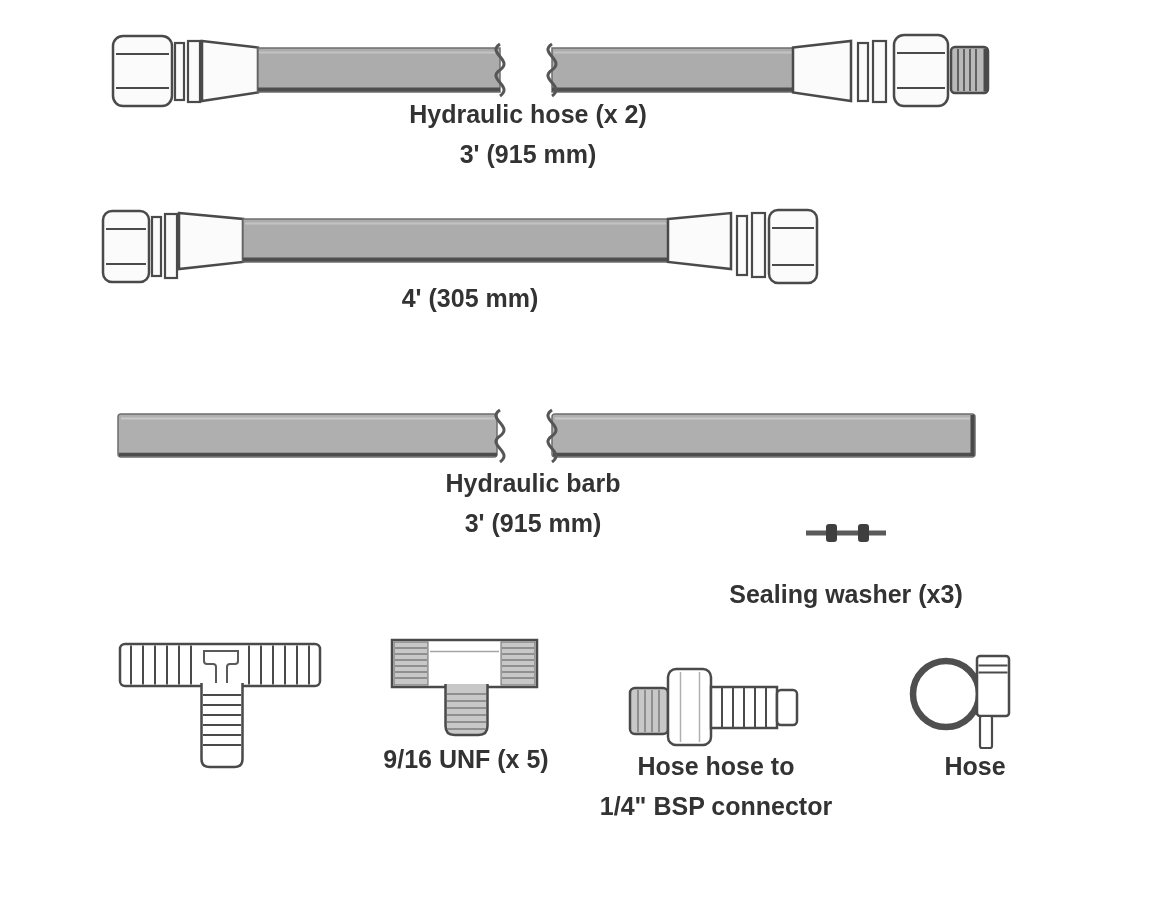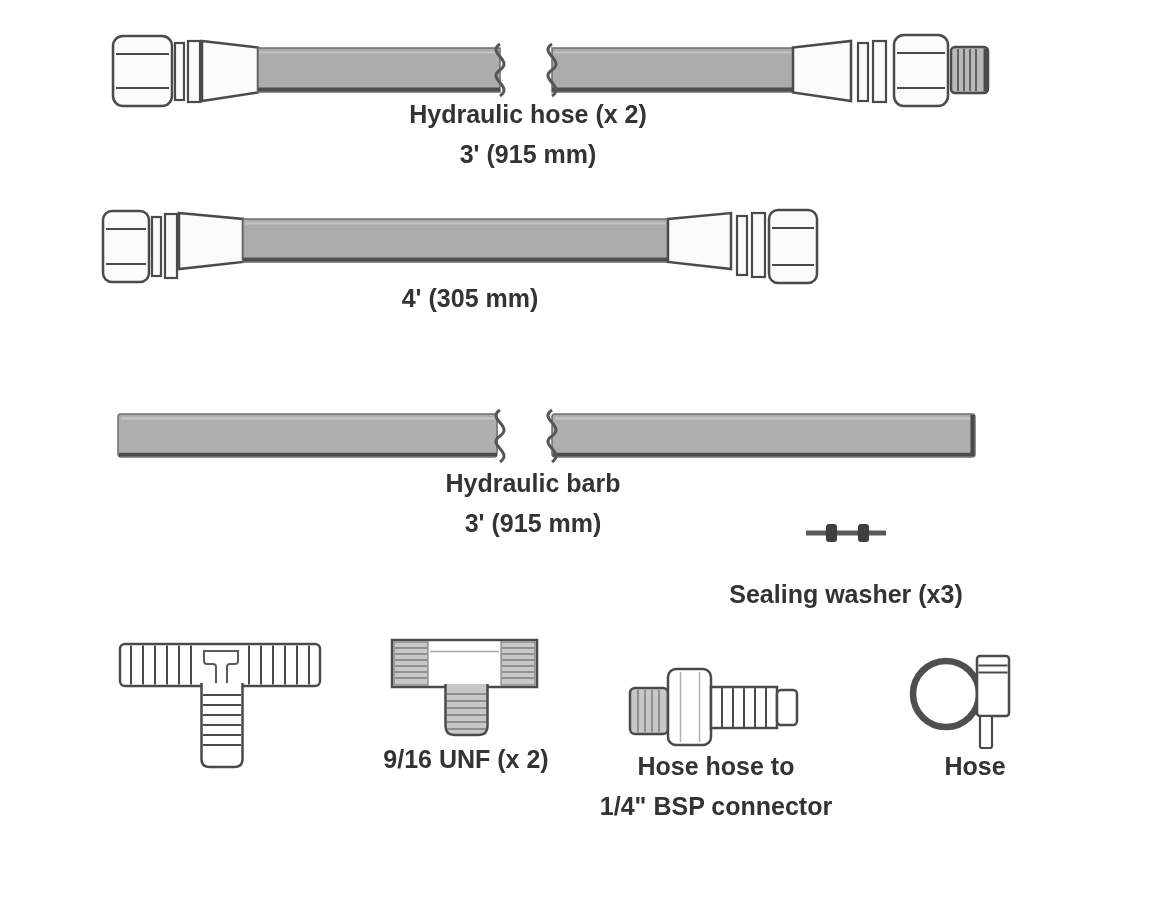--- a/index.html
+++ b/index.html
@@ -209,21 +209,21 @@
     <span>Hydraulic barb</span>
     <span>3' (915 mm)</span>
   </div>
 
   <div class="label" style="left:846px; top:574px;">
     <span>Sealing washer (x3)</span>
   </div>
 
 
   <div class="label" style="left:466px; top:739px;">
-    <span>9/16 UNF (x 2)</span>
+    <span>9/16 UNF (x 5)</span>
   </div>
 
   <div class="label" style="left:716px; top:746px;">
     <span>Hose hose to</span>
     <span>1/4" BSP connector</span>
   </div>
 
   <div class="label" style="left:975px; top:746px;">
     <span>Hose</span>
   </div>

